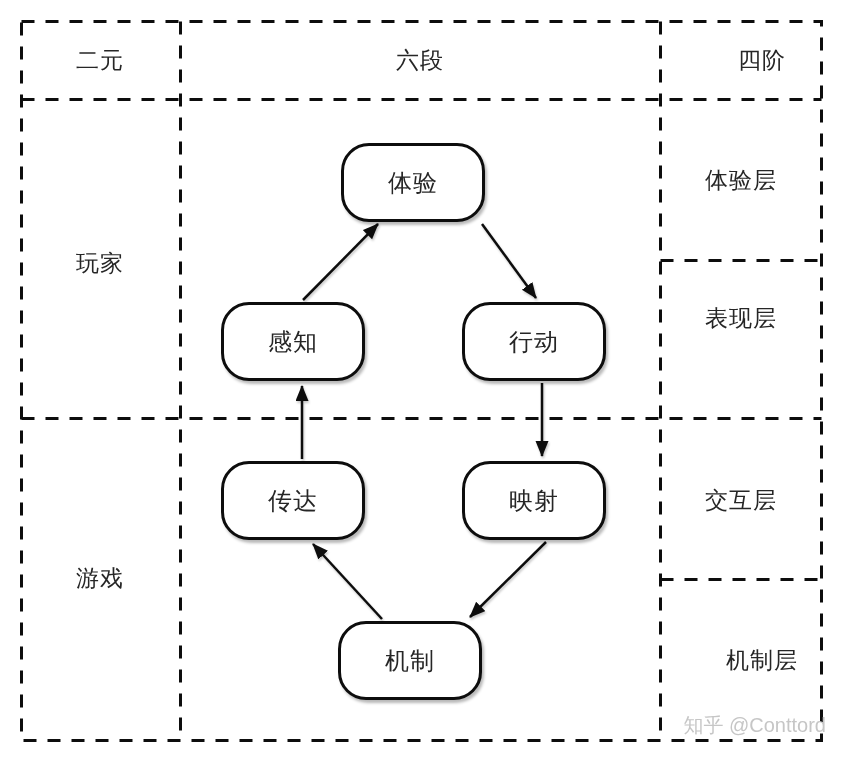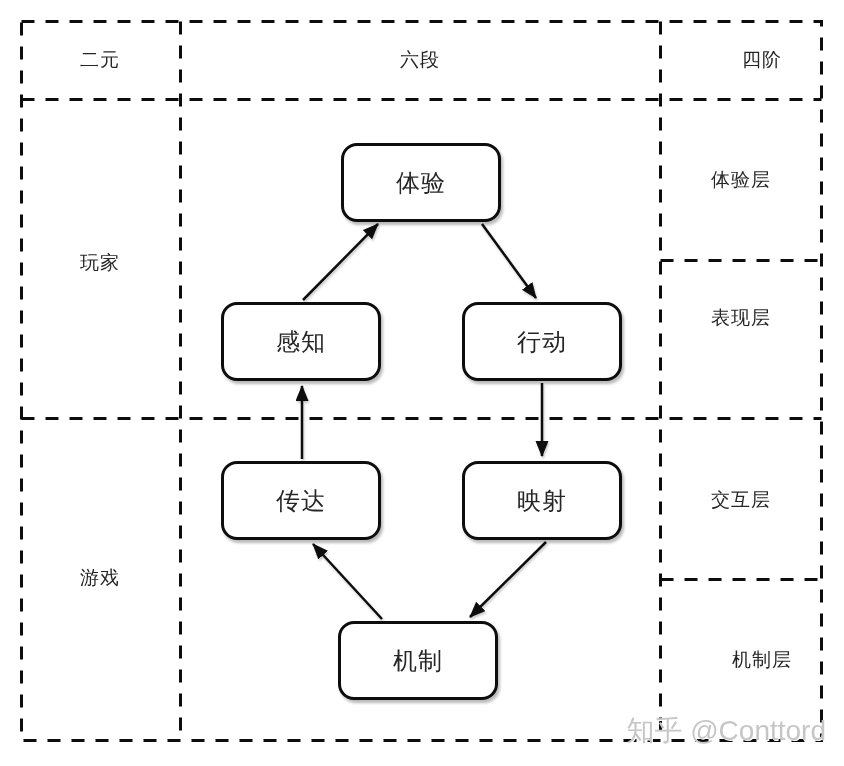--- a/index.html
+++ b/index.html
@@ -13,33 +13,33 @@
     overflow: hidden;
   }
   .grid-svg {
     position: absolute;
     left: 0; top: 0;
     width: 844px; height: 766px;
   }
   .cell-label {
     position: absolute;
     transform: translate(-50%, -50%);
-    font-size: 19px;
+    font-size: 23px;
     letter-spacing: 1px;
     color: #262626;
     white-space: nowrap;
   }
   .node {
     position: absolute;
-    width: 160px;
+    width: 144px;
     height: 79px;
     box-sizing: border-box;
     background: #ffffff;
     border: 3px solid #0d0d0d;
-    border-radius: 16px;
+    border-radius: 28px;
     box-shadow: 2px 3px 3px rgba(0,0,0,0.28);
     display: flex;
     align-items: center;
     justify-content: center;
     font-size: 24px;
     letter-spacing: 1px;
     color: #262626;
   }
   .node-experience { left: 341px; top: 143px; }
   .node-perceive   { left: 221px; top: 302px; }
@@ -55,21 +55,21 @@
   .row-game   { left: 100px; top: 578px; }
   .row-exp    { left: 741px; top: 180px; }
   .row-pres   { left: 741px; top: 318px; }
   .row-inter  { left: 741px; top: 500px; }
   .row-mech   { left: 762px; top: 660px; }
 
   .watermark {
     position: absolute;
     right: 18px;
     top: 712px;
-    font-size: 28px;
+    font-size: 20px;
     color: #c6c6c6;
     text-shadow: 1px 1px 0 #ffffff;
     white-space: nowrap;
     z-index: 5;
   }
   .arrows { filter: drop-shadow(1px 2px 1px rgba(0,0,0,0.22)); }
 </style>
 </head>
 <body>
 

